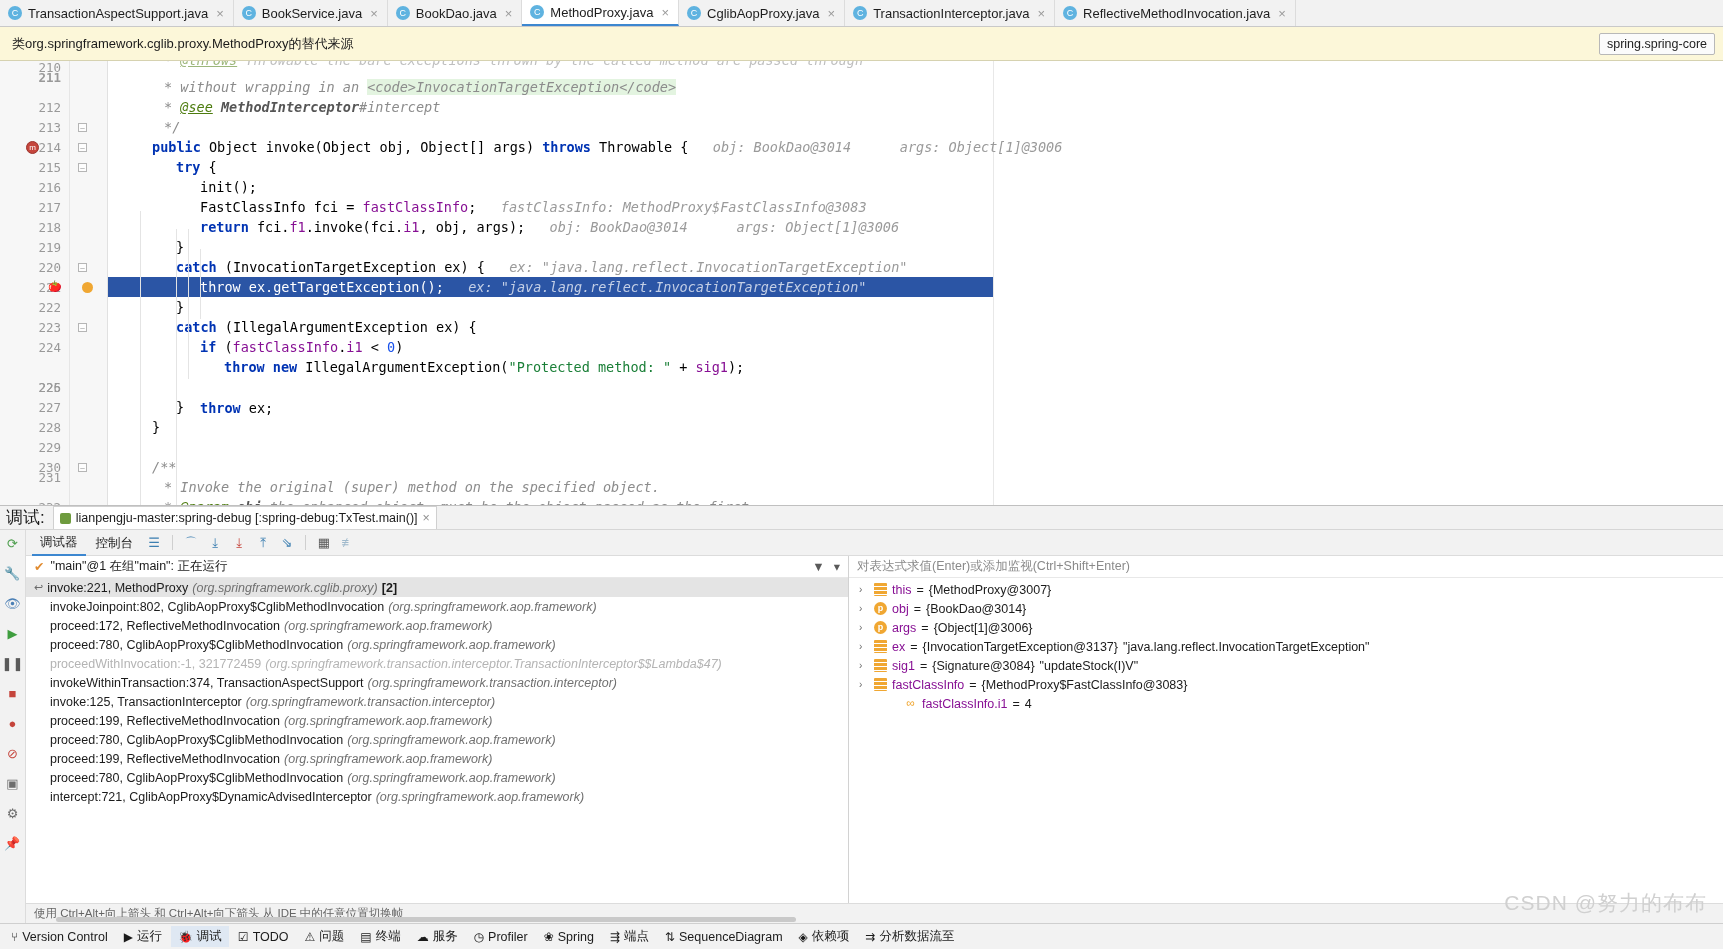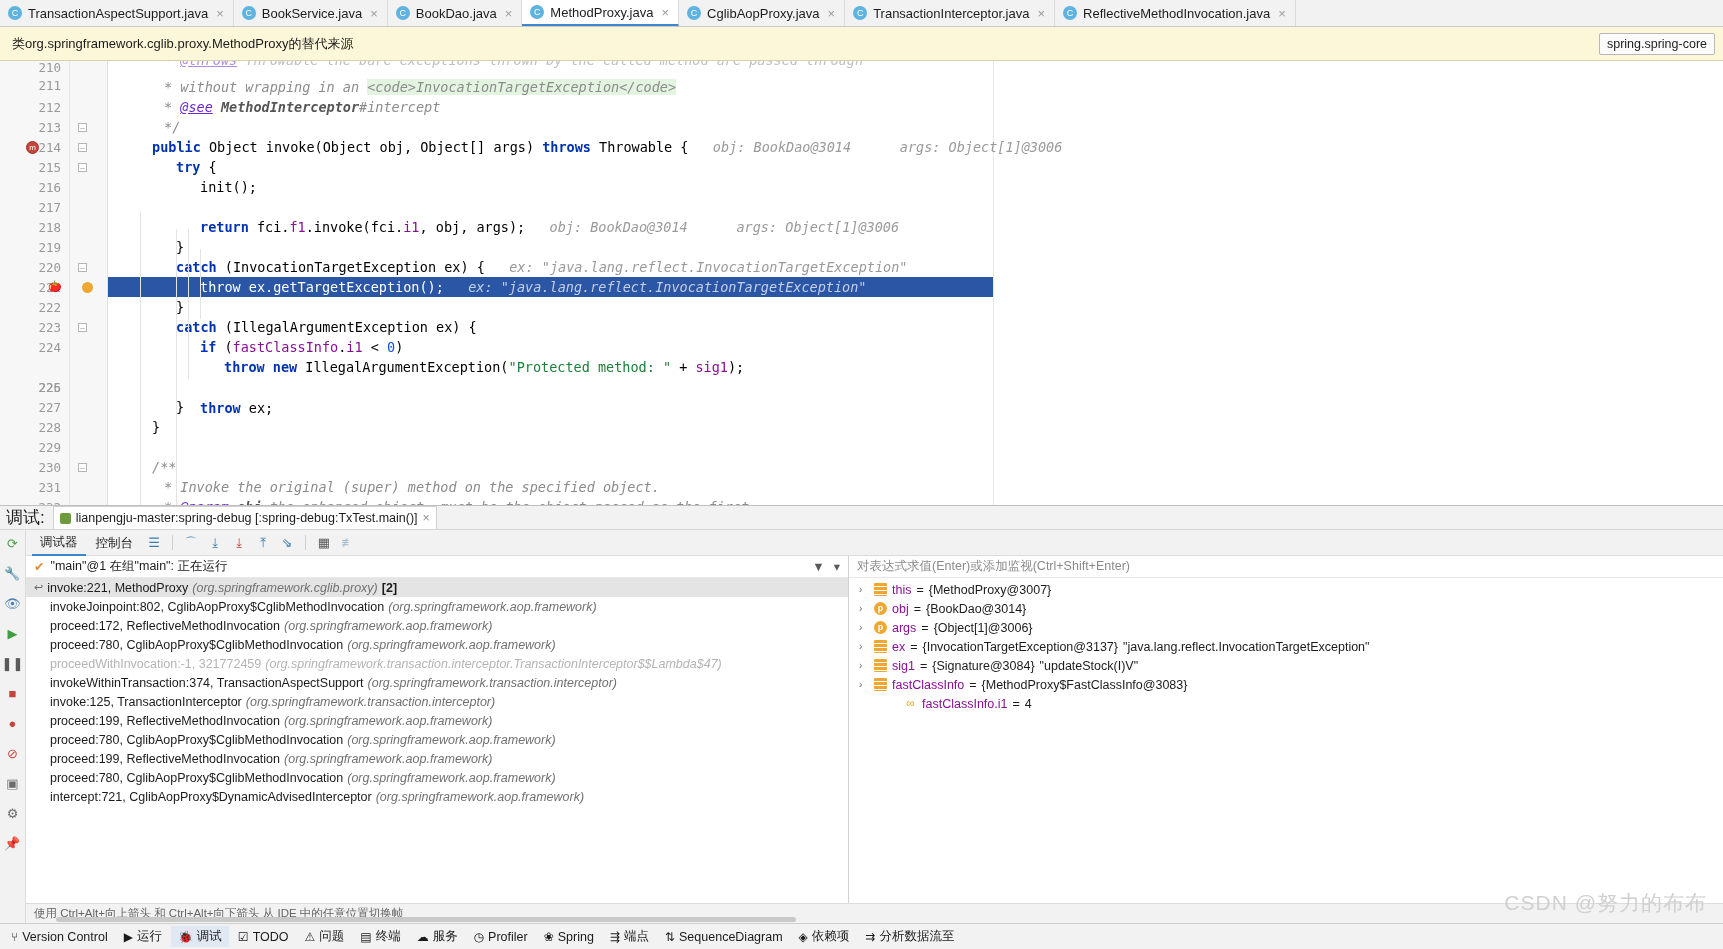--- a/index.html
+++ b/index.html
@@ -61,21 +61,21 @@
   }
   .code-line {
     position: absolute; left: 0; white-space: pre; font-family: "DejaVu Sans Mono", monospace;
     font-size: 13.5px; line-height: 20px; height: 20px; color: #000000;
   }
   .row-highlight {
     position: absolute; left: 0; right: 0; height: 20px; background: #2b55a5;
   }
   .kw { color: #0033b3; font-weight: bold; }
   .cmt { color: #8c8c8c; font-style: italic; }
-  .cmt-tag { color: #6d28d9; text-decoration: underline; }
+  .cmt-tag { color: #4d7c0f; text-decoration: underline; }
   .cmt-b { color: #555555; font-style: italic; font-weight: bold; }
   .codehl { background: #e3f4e0; color: #8c8c8c; font-style: italic; }
   .fld { color: #871094; }
   .str { color: #1a7f37; }
   .num { color: #1750eb; }
   .hint { color: #9a9a9a; font-style: italic; }
   .hint-onsel { color: #c3cfe6; font-style: italic; }
   .sel-text { color: #ffffff; }
   .guide { position: absolute; width: 1px; background: #e4e4e4; }
   .bp {
@@ -228,21 +228,21 @@
     </div>
 
   <div class="notifybar">
     <span>类org.springframework.cglib.proxy.MethodProxy的替代来源</span>
     <span class="notify-chip">spring.spring-core</span>
   </div>
 
   <div class="editor-wrap">
     <div class="gutter" id="gutter">
         <div class="ln" style="top: -1px;">210</div>
-        <div class="ln" style="top: 17px;">211</div>
+        <div class="ln" style="top: 9px; font-weight: bold;">211</div>
         <div class="ln" style="top: 39px;">212</div>
         <div class="ln" style="top: 59px;">213</div>
         <div class="ln" style="top: 79px;">214</div>
         <div class="bp" style="top: 80px; left: 26px;">
           <span style="color:#fff;font-size:8px;line-height:11px;display:block;text-align:center">m</span>
         </div>
         <div class="ln" style="top: 99px;">215</div>
         <div class="ln" style="top: 119px;">216</div>
         <div class="ln" style="top: 139px;">217</div>
         <div class="ln" style="top: 159px;">218</div>
@@ -252,41 +252,42 @@
         <div class="bp-arrow" style="top: 219px; left: 48px;">🍅</div>
         <div class="ln" style="top: 239px;">222</div>
         <div class="ln" style="top: 259px;">223</div>
         <div class="ln" style="top: 279px;">224</div>
         <div class="ln" style="top: 299px; margin-top: 20px;">225</div>
         <div class="ln" style="top: 319px;">226</div>
         <div class="ln" style="top: 339px;">227</div>
         <div class="ln" style="top: 359px;">228</div>
         <div class="ln" style="top: 379px;">229</div>
         <div class="ln" style="top: 399px;">230</div>
-        <div class="ln" style="top: 419px;">231</div>
+        <div class="ln" style="top: 409px;">231</div>
         <div class="ln" style="top: 439px;">232</div>
       </div>
     <div class="gutter-extra" id="foldgutter">
         <div class="fold" style="top: 62px;">–</div>
         <div class="fold" style="top: 82px;">–</div>
         <div class="fold" style="top: 102px;">–</div>
         <div class="fold" style="top: 202px;">–</div>
         <div style="position: absolute; top: 221px; left: 12px; width: 11px; height: 11px; border-radius: 50%; background: rgb(240, 167, 50);"></div>
         <div class="fold" style="top: 262px;">–</div>
         <div class="fold" style="top: 402px;">–</div>
       </div>
     <div class="code-area" id="codearea">
       <div class="editor-vline" style="left:885px"></div>
     <div class="code-line" style="top: -11px; left: 56px; opacity: 0.55; clip-path: inset(7px 0px 0px);"><span class="cmt">* <span class="cmt-tag">@throws</span> Throwable the bare exceptions thrown by the called method are passed through</span></div>
         <div class="code-line" style="top: 16px; left: 56px;"><span class="cmt">* without wrapping in an <span class="codehl">&lt;code&gt;InvocationTargetException&lt;/code&gt;</span></span></div>
         <div class="code-line" style="top: 36px; left: 56px;"><span class="cmt">* <span class="cmt-tag">@see</span> <span class="cmt-b">MethodInterceptor</span>#intercept</span></div>
         <div class="code-line" style="top: 56px; left: 56px;"><span class="cmt">*/</span></div>
         <div class="code-line" style="top: 76px; left: 44px;"><span class="kw">public</span> Object invoke(Object obj, Object[] args) <span class="kw">throws</span> Throwable {<span class="hint">   obj: BookDao@3014      args: Object[1]@3006</span></div>
         <div class="code-line" style="top: 96px; left: 68px;"><span class="kw">try</span> {</div>
         <div class="code-line" style="top: 116px; left: 92px;">init();</div>
+        <div class="code-line" style="top: 136px; left: 92px;">FastClassInfo fci = <span class="fld">fastClassInfo</span>;<span class="hint">   fastClassInfo: MethodProxy$FastClassInfo@3083</span></div>
         <div class="code-line" style="top: 156px; left: 92px;"><span class="kw">return</span> fci.<span class="fld">f1</span>.invoke(fci.<span class="fld">i1</span>, obj, args);<span class="hint">   obj: BookDao@3014      args: Object[1]@3006</span></div>
         <div class="code-line" style="top: 176px; left: 68px;">}</div>
         <div class="code-line" style="top: 196px; left: 68px;"><span class="kw">catch</span> (InvocationTargetException ex) {<span class="hint">   ex: "java.lang.reflect.InvocationTargetException"</span></div>
         <div class="row-highlight" style="top: 216px; width: 885px;"></div>
         <div class="code-line" style="top: 216px; left: 92px;"><span class="sel-text">throw ex.getTargetException();</span><span class="hint-onsel">   ex: "java.lang.reflect.InvocationTargetException"</span></div>
         <div class="code-line" style="top: 236px; left: 68px;">}</div>
         <div class="code-line" style="top: 256px; left: 68px;"><span class="kw">catch</span> (IllegalArgumentException ex) {</div>
         <div class="code-line" style="top: 276px; left: 92px;"><span class="kw">if</span> (<span class="fld">fastClassInfo</span>.<span class="fld">i1</span> &lt; <span class="num">0</span>)</div>
         <div class="code-line" style="top: 296px; left: 116px;"><span class="kw">throw</span> <span class="kw">new</span> IllegalArgumentException(<span class="str">"Protected method: "</span> + <span class="fld">sig1</span>);</div>
         <div class="code-line" style="top: 316px; left: 92px; margin-top: 21px;"><span class="kw">throw</span> ex;</div>

